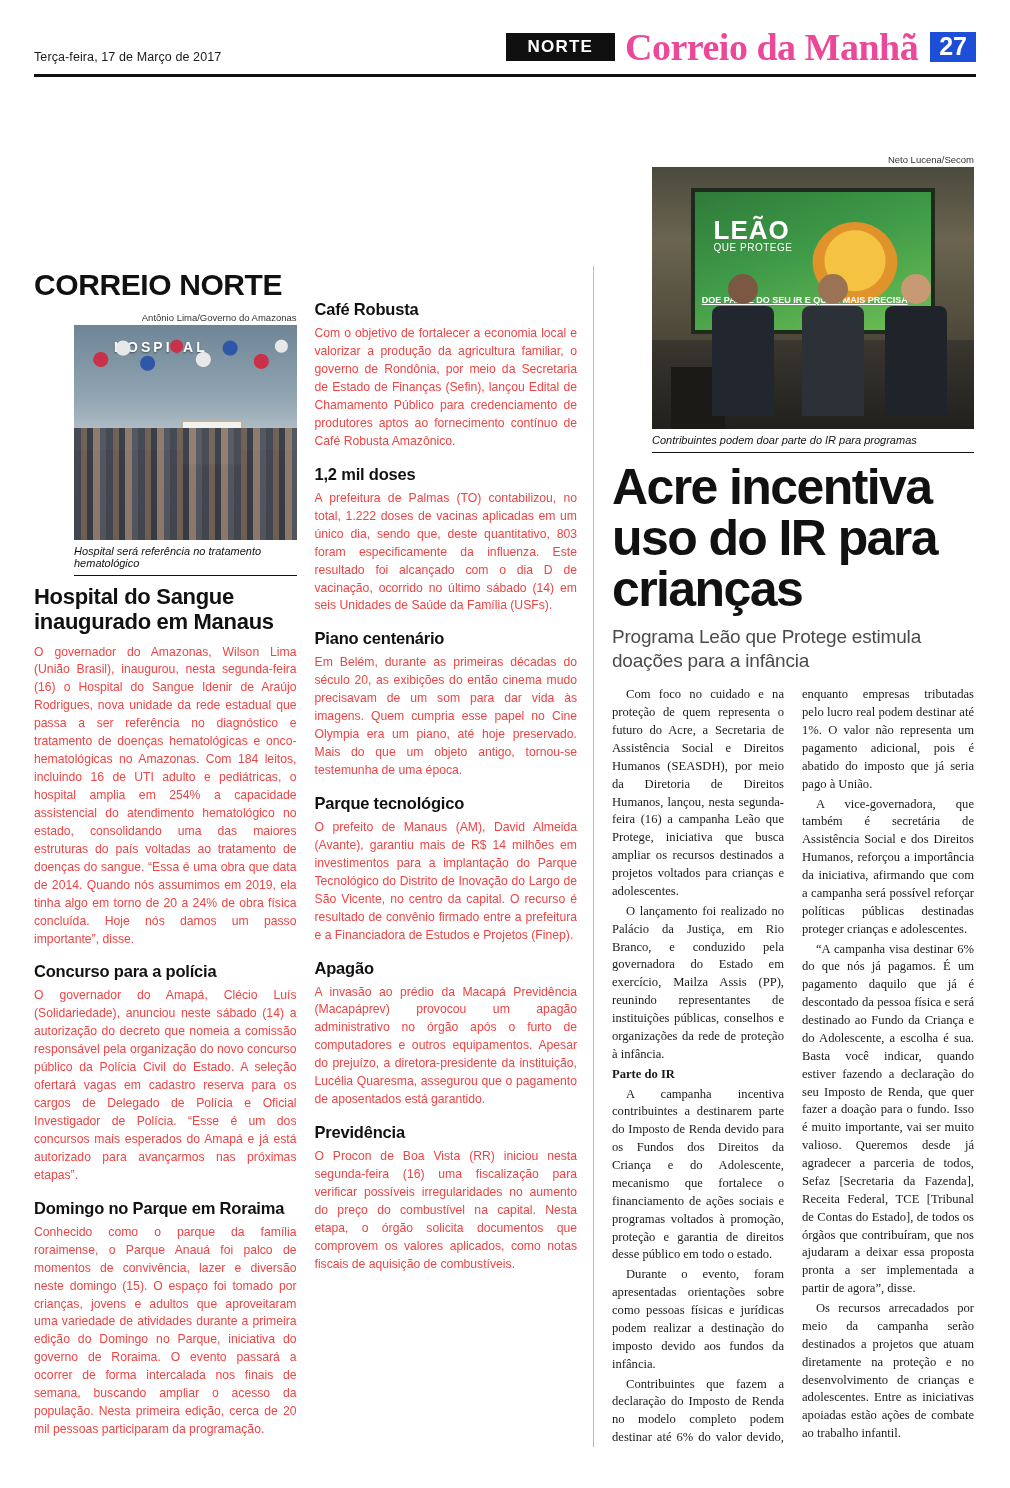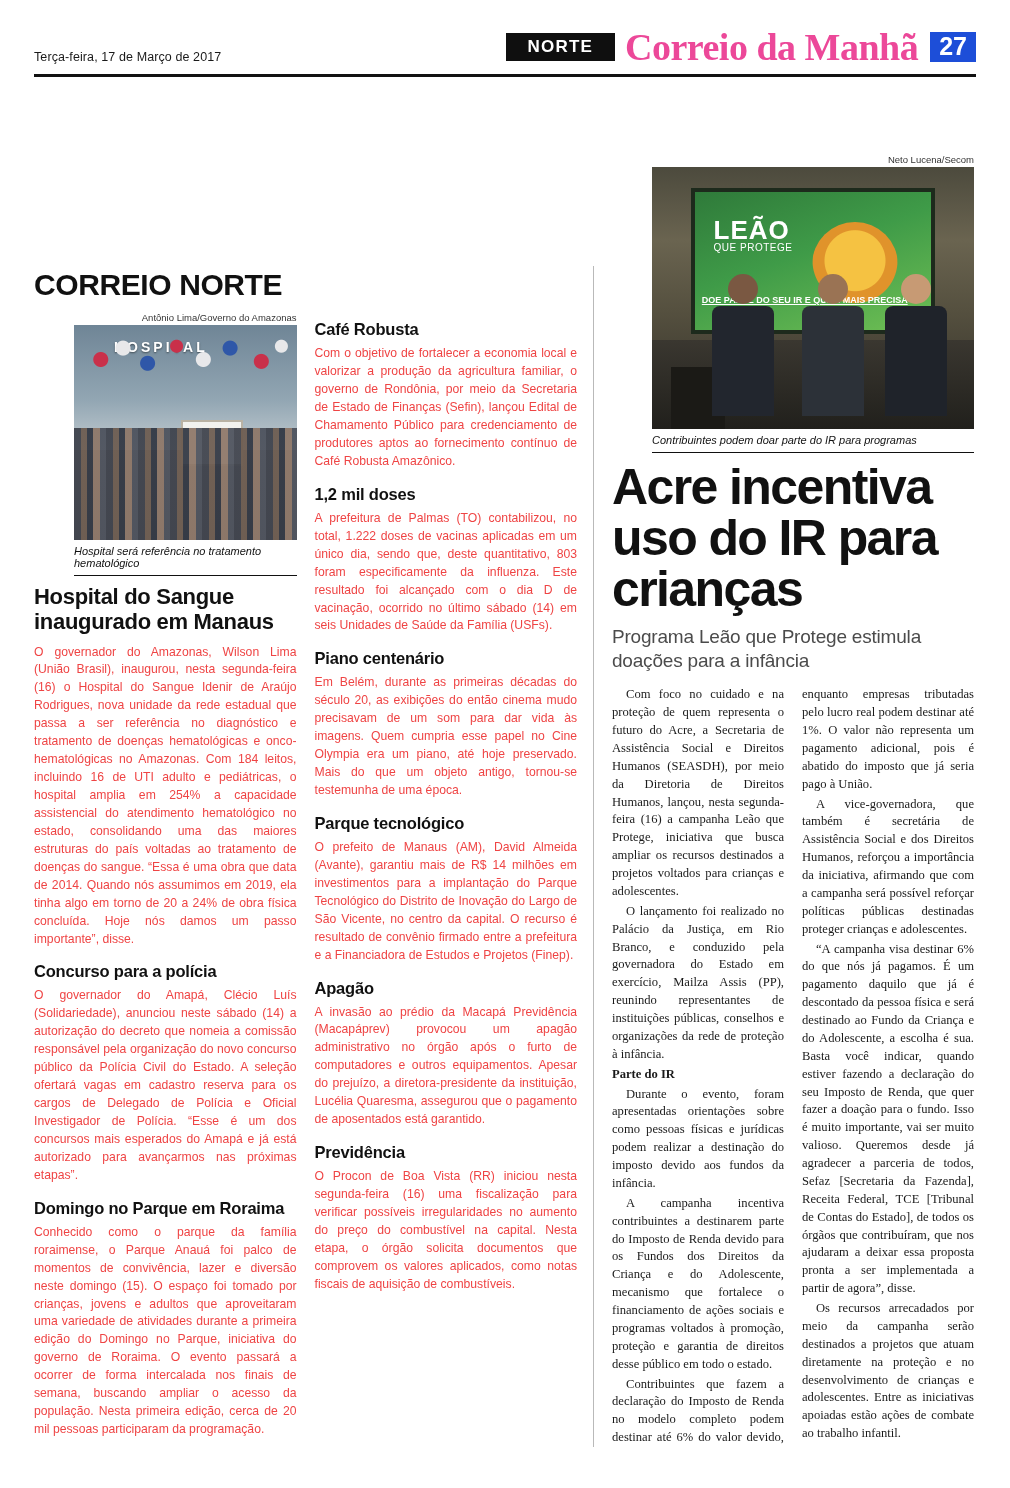--- a/index.html
+++ b/index.html
@@ -229,21 +229,21 @@
         <h3 class="sub">Concurso para a polícia</h3>
         <p class="body">O governador do Amapá, Clécio Luís (Solidariedade), anunciou neste sábado (14) a autorização do decreto que nomeia a comissão responsável pela organização do novo concurso público da Polícia Civil do Estado. A seleção ofertará vagas em cadastro reserva para os cargos de Delegado de Polícia e Oficial Investigador de Polícia. “Esse é um dos concursos mais esperados do Amapá e já está autorizado para avançarmos nas próximas etapas”.</p>
 
 
         <h3 class="sub">Domingo no Parque em Roraima</h3>
         <p class="body">Conhecido como o parque da família roraimense, o Parque Anauá foi palco de momentos de convivência, lazer e diversão neste domingo (15). O espaço foi tomado por crianças, jovens e adultos que aproveitaram uma variedade de atividades durante a primeira edição do Domingo no Parque, iniciativa do governo de Roraima. O evento passará a ocorrer de forma intercalada nos finais de semana, buscando ampliar o acesso da população. Nesta primeira edição, cerca de 20 mil pessoas participaram da programação.</p>
 
       </div>
 
       <div class="col">
-        <h3 class="sub" style="margin-top:54px;">Café Robusta</h3>
+        <h3 class="sub" style="margin-top:34px;">Café Robusta</h3>
         <p class="body">Com o objetivo de fortalecer a economia local e valorizar a produção da agricultura familiar, o governo de Rondônia, por meio da Secretaria de Estado de Finanças (Sefin), lançou Edital de Chamamento Público para credenciamento de produtores aptos ao fornecimento contínuo de Café Robusta Amazônico.</p>
 
         <h3 class="sub">1,2 mil doses</h3>
         <p class="body">A prefeitura de Palmas (TO) contabilizou, no total, 1.222 doses de vacinas aplicadas em um único dia, sendo que, deste quantitativo, 803 foram especificamente da influenza. Este resultado foi alcançado com o dia D de vacinação, ocorrido no último sábado (14) em seis Unidades de Saúde da Família (USFs).</p>
 
         <h3 class="sub">Piano centenário</h3>
         <p class="body">Em Belém, durante as primeiras décadas do século 20, as exibições do então cinema mudo precisavam de um som para dar vida às imagens. Quem cumpria esse papel no Cine Olympia era um piano, até hoje preservado. Mais do que um objeto antigo, tornou-se testemunha de uma época.</p>
 
         <h3 class="sub">Parque tecnológico</h3>
         <p class="body">O prefeito de Manaus (AM), David Almeida (Avante), garantiu mais de R$ 14 milhões em investimentos para a implantação do Parque Tecnológico do Distrito de Inovação do Largo de São Vicente, no centro da capital. O recurso é resultado de convênio firmado entre a prefeitura e a Financiadora de Estudos e Projetos (Finep).</p>
@@ -286,22 +286,22 @@
         <figcaption class="caption">Contribuintes podem doar parte do IR para programas</figcaption>
       </figure>
 
       <h1 class="big-head">Acre incentiva uso do IR para crianças</h1>
       <div class="deck">Programa Leão que Protege estimula doações para a infância</div>
 
       <div class="two-col">
         <p>Com foco no cuidado e na proteção de quem representa o futuro do Acre, a Secretaria de Assistência Social e Direitos Humanos (SEASDH), por meio da Diretoria de Direitos Humanos, lançou, nesta segunda-feira (16) a campanha Leão que Protege, iniciativa que busca ampliar os recursos destinados a projetos voltados para crianças e adolescentes.</p>
         <p>O lançamento foi realizado no Palácio da Justiça, em Rio Branco, e conduzido pela governadora do Estado em exercício, Mailza Assis (PP), reunindo representantes de instituições públicas, conselhos e organizações da rede de proteção à infância.</p>
         <p class="sub-serif">Parte do IR</p>
+        <p>A campanha incentiva contribuintes a destinarem parte do Imposto de Renda devido para os Fundos dos Direitos da Criança e do Adolescente, mecanismo que fortalece o financiamento de ações sociais e programas voltados à promoção, proteção e garantia de direitos desse público em todo o estado.</p>
         <p>Durante o evento, foram apresentadas orientações sobre como pessoas físicas e jurídicas podem realizar a destinação do imposto devido aos fundos da infância.</p>
-        <p>A campanha incentiva contribuintes a destinarem parte do Imposto de Renda devido para os Fundos dos Direitos da Criança e do Adolescente, mecanismo que fortalece o financiamento de ações sociais e programas voltados à promoção, proteção e garantia de direitos desse público em todo o estado.</p>
         <p>Contribuintes que fazem a declaração do Imposto de Renda no modelo completo podem destinar até 6% do valor devido, enquanto empresas tributadas pelo lucro real podem destinar até 1%. O valor não representa um pagamento adicional, pois é abatido do imposto que já seria pago à União.</p>
         <p>A vice-governadora, que também é secretária de Assistência Social e dos Direitos Humanos, reforçou a importância da iniciativa, afirmando que com a campanha será possível reforçar políticas públicas destinadas proteger crianças e adolescentes.</p>
         <p>“A campanha visa destinar 6% do que nós já pagamos. É um pagamento daquilo que já é descontado da pessoa física e será destinado ao Fundo da Criança e do Adolescente, a escolha é sua. Basta você indicar, quando estiver fazendo a declaração do seu Imposto de Renda, que quer fazer a doação para o fundo. Isso é muito importante, vai ser muito valioso. Queremos desde já agradecer a parceria de todos, Sefaz [Secretaria da Fazenda], Receita Federal, TCE [Tribunal de Contas do Estado], de todos os órgãos que contribuíram, que nos ajudaram a deixar essa proposta pronta a ser implementada a partir de agora”, disse.</p>
         <p>Os recursos arrecadados por meio da campanha serão destinados a projetos que atuam diretamente na proteção e no desenvolvimento de crianças e adolescentes. Entre as iniciativas apoiadas estão ações de combate ao trabalho infantil.</p>
       </div>
     </div>
   </div>
 </div>
 
 </body></html>

